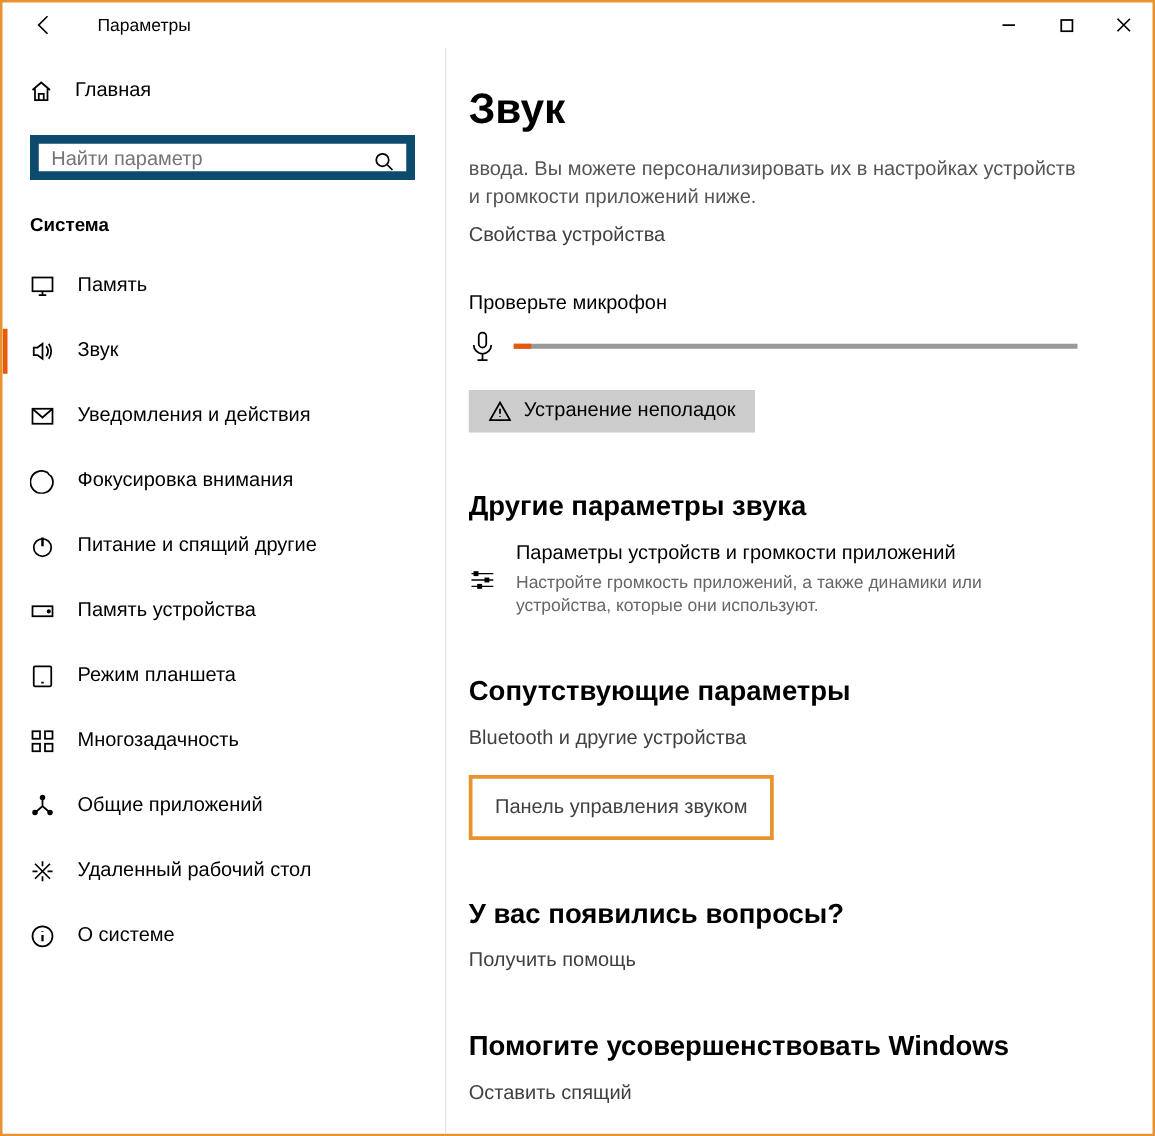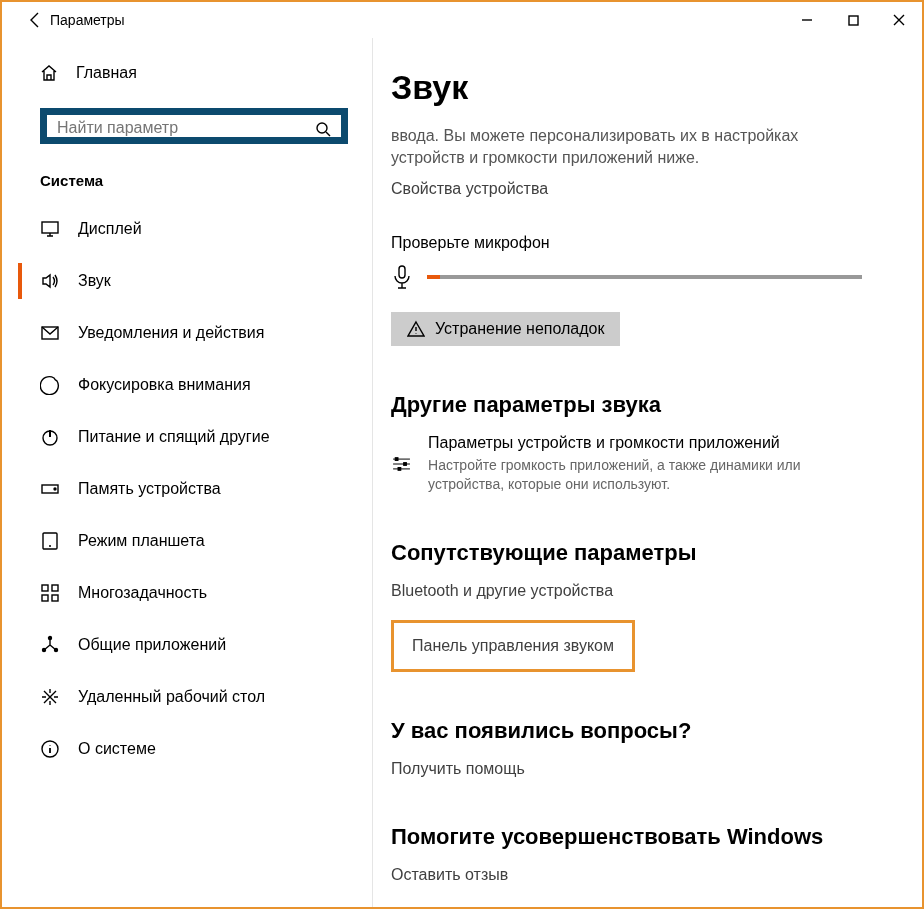--- a/index.html
+++ b/index.html
@@ -1,24 +1,24 @@
 <!DOCTYPE html>
 <html><head>
 <meta charset="utf-8">
 <style>
   * { box-sizing: border-box; margin: 0; padding: 0; font-family: "Segoe UI", Arial, sans-serif; }
   body { width: 924px; height: 909px; background: #fff; overflow: hidden; border: 2px solid #e8932f; }
 
   .titlebar { height: 36px; display: flex; align-items: center; padding: 0 0 0 18px; }
   .back-btn { width: 30px; height: 30px; display:flex; align-items:center; justify-content:center; cursor:pointer; }
-  .title-text { font-size: 14px; color:#000; }
+  .title-text { margin-left: 28px; font-size: 14px; color:#000; }
   .win-controls { margin-left: auto; display:flex; }
   .win-btn { width: 46px; height: 36px; display:flex; align-items:center; justify-content:center; cursor:pointer; }
 
-  .container { display:flex; height: calc(100% - 36px); padding-left: 16px; }
+  .container { display:flex; height: calc(100% - 36px); }
 
   .sidebar { width: 355px; padding: 20px 0 0 0; border-right: 1px solid #e5e5e5; overflow:hidden; }
   .home-row { display:flex; align-items:center; padding: 6px 0 6px 22px; cursor:pointer; font-size:16px;}
   .home-row svg { margin-right: 18px; }
   .search-wrap { margin: 20px 24px 0 22px; border:7px solid #0c4a6e; height: 36px; display:flex; align-items:flex-end; padding: 0 10px; }
   .search-wrap input { border:none; outline:none; flex:1; font-size:16px; color:#666; background:transparent; }
   .cat-header { font-size:15px; font-weight:600; margin: 28px 0 14px 22px; }
 
   .nav-item { display:flex; align-items:center; height:52px; padding-left: 22px; cursor:pointer; font-size:16px; color:#000; position:relative; }
   .nav-item.selected::before { content:""; position:absolute; left:0; top:8px; bottom:8px; width:4px; background:#e8590c; }
@@ -92,21 +92,21 @@
         </svg>
     </div>
 
     <div class="cat-header">Система</div>
 
     <div class="nav-item">
       <svg viewBox="0 0 20 20">
           <rect x="2" y="3" width="16" height="11"></rect>
           <path d="M7 17 H13 M10 14 V17"></path>
         </svg>
-      <span>Дисплей</span>
+      <span>Память</span>
     </div>
 
     <div class="nav-item selected">
       <svg viewBox="0 0 20 20">
           <path d="M3 7 H6 L10 4 V16 L6 13 H3 Z M13 6 Q16 10 13 14 M15 4 Q19 10 15 16"></path>
         </svg>
       <span>Звук</span>
     </div>
 
     <div class="nav-item">
@@ -225,16 +225,16 @@
     <div class="h2">Сопутствующие параметры</div>
     <div class="link" style="margin-bottom:18px;">Bluetooth и другие устройства</div>
     <div class="highlight-box">
       <span class="link">Панель управления звуком</span>
     </div>
 
     <div class="h2">У вас появились вопросы?</div>
     <div class="link">Получить помощь</div>
 
     <div class="h2">Помогите усовершенствовать Windows</div>
-    <div class="link">Оставить отзыв</div>
+    <div class="link">Оставить спящий</div>
   </div>
 
 </div>
 
 </body></html>

